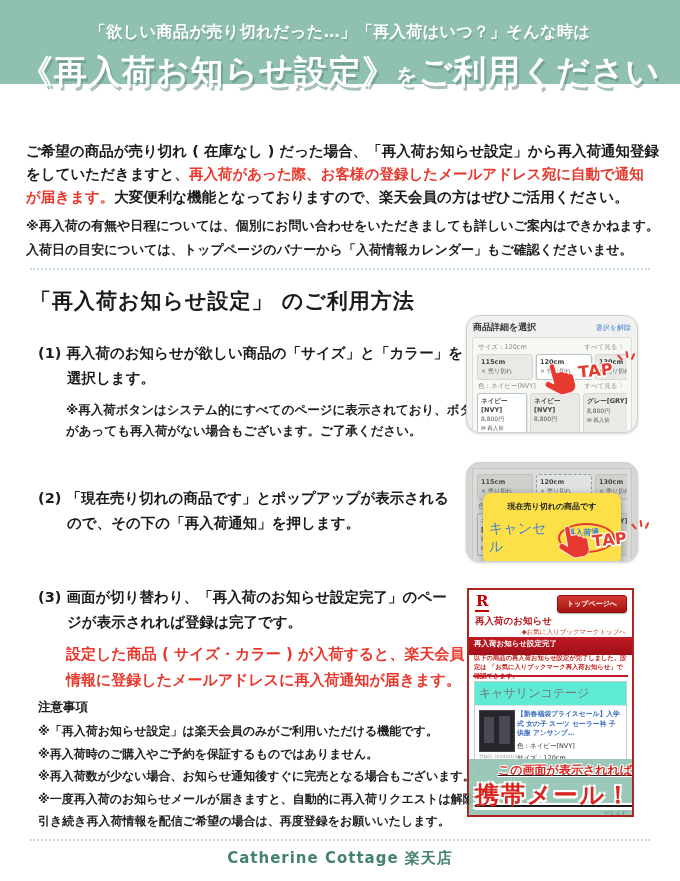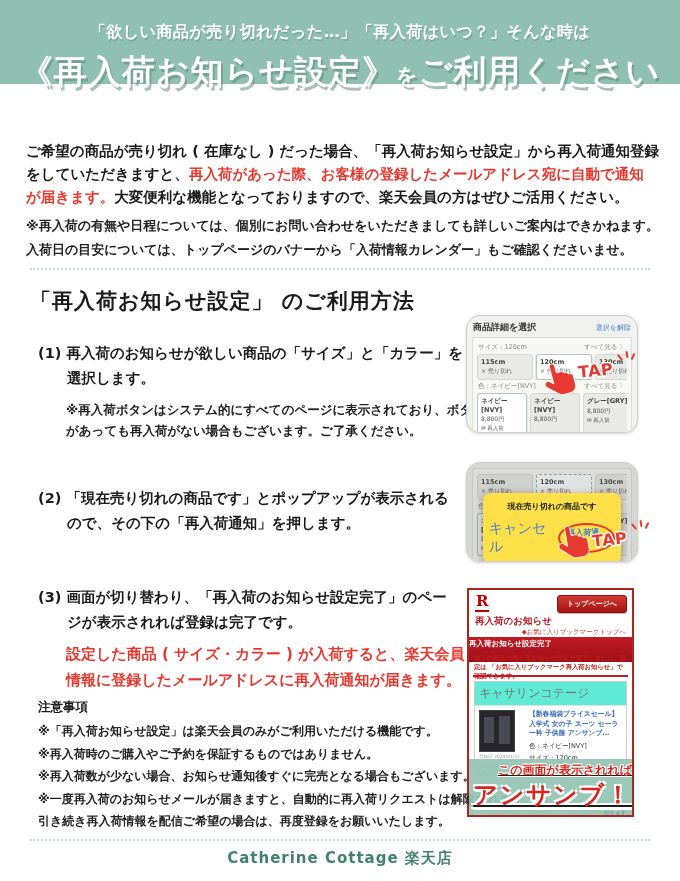--- a/index.html
+++ b/index.html
@@ -59,26 +59,26 @@
   .popup-title{font-size:8px;font-weight:700;color:#222;text-align:center;padding:8px 4px 5px;}
   .popup-btns{display:flex;justify-content:space-around;align-items:center;padding:3px 6px 8px;}
   .popup-cancel{font-size:14px;font-weight:400;color:#3e7fd6;}
   .popup-notify{font-size:8px;font-weight:700;color:#3e7fd6;border:2px solid #e6392f;border-radius:50%;padding:2px 7px;}
   
   .frame3{position:absolute;inset:0;background:#fff;border:2px solid #b0241c;overflow:hidden;}
   .r-logo{position:absolute;left:6px;top:4px;font-family:"DejaVu Serif","Liberation Serif",serif;font-size:15px;font-weight:700;color:#bf0000;border-bottom:2px solid #bf0000;line-height:1.05;padding:0 1px;}
   .top-btn{position:absolute;right:5px;top:5px;background:linear-gradient(#d23a32,#a51310);border:1px solid #8e0f0c;border-radius:3px;color:#fff;font-size:7px;font-weight:700;padding:3px 9px;box-shadow:0 1px 1px rgba(0,0,0,.3);}
   .s3-title{position:absolute;left:6px;top:25px;font-size:9.5px;font-weight:800;color:#b5121b;}
   .s3-bookmark{position:absolute;right:6px;top:38px;font-size:6.5px;color:#c0392b;}
-  .s3-bar{position:absolute;left:0;right:0;top:47px;height:25px;background:linear-gradient(#c11a24,#9f0f18);color:#fff;font-size:7.5px;font-weight:700;line-height:13px;}
+  .s3-bar{position:absolute;left:0;right:0;top:47px;height:18px;background:linear-gradient(#c11a24,#9f0f18);color:#fff;font-size:7.5px;font-weight:700;line-height:13px;padding-left:5px;}
   .s3-desc{position:absolute;left:5px;right:5px;top:63px;font-size:6.3px;font-weight:700;color:#c2201a;line-height:9px;}
   .s3-hr{position:absolute;left:4px;right:4px;top:85px;border-top:2px solid #c11a24;}
   .p-box{position:absolute;left:5px;right:5px;top:91px;height:82px;border:1px solid #ccc;background:#fff;}
   .p-shop{font-size:12px;color:#777;background:#5eead4;border-bottom:1px solid #e2e2de;padding:3px 4px;}
-  .p-body{display:flex;gap:16px;padding:4px;}
+  .p-body{display:flex;gap:4px;padding:4px;}
   .p-imgcol{width:34px;flex:0 0 auto;}
   .p-img{width:34px;height:40px;background:#26262c;border:1px solid #444;position:relative;}
   .p-img b{position:absolute;display:block;background:#4a4a55;}
   .p-img b:nth-child(1){left:4px;top:6px;width:10px;height:26px;}
   .p-img b:nth-child(2){left:19px;top:5px;width:11px;height:28px;}
   .p-date{font-size:4.5px;color:#999;margin-top:2px;white-space:nowrap;}
   .p-info{flex:1;min-width:0;}
   .p-link{font-size:6.8px;font-weight:700;color:#3a6bbf;line-height:9.5px;}
   .p-attr{font-size:6.5px;color:#333;margin-top:3px;}
   .s3-mailnote{position:absolute;left:6px;right:6px;top:176px;font-size:6px;color:#999;border-top:1px solid #ddd;padding-top:2px;white-space:nowrap;}
@@ -290,21 +290,21 @@
           <div class="p-info">
             <div class="p-link">【新春福袋プライスセール】入学式 女の子 スーツ セーラー衿 子供服 アンサンブ…</div>
             <div class="p-attr">色：ネイビー[NVY]</div>
             <div class="p-attr">サイズ：120cm</div>
           </div>
         </div>
       </div>
       <div class="s3-mailnote"><span>再入荷されましたら、</span><b>携帯メール</b><span>でお知らせいたします。</span></div>
       <div class="s3-overlay">
         <div class="ov1">この画面が表示されれば</div>
-        <div class="ov2">アンサンブ！</div>
+        <div class="ov2">携帯メール！</div>
         <div class="ovf">行えます。</div>
       </div>
     </div>
   </div>
 
   <div class="notes">
     <div class="notes-title">注意事項</div>
     <div class="notes-item">※「再入荷お知らせ設定」は楽天会員のみがご利用いただける機能です。</div>
     <div class="notes-item">※再入荷時のご購入やご予約を保証するものではありません。</div>
     <div class="notes-item">※再入荷数が少ない場合、お知らせ通知後すぐに完売となる場合もございます。</div>

